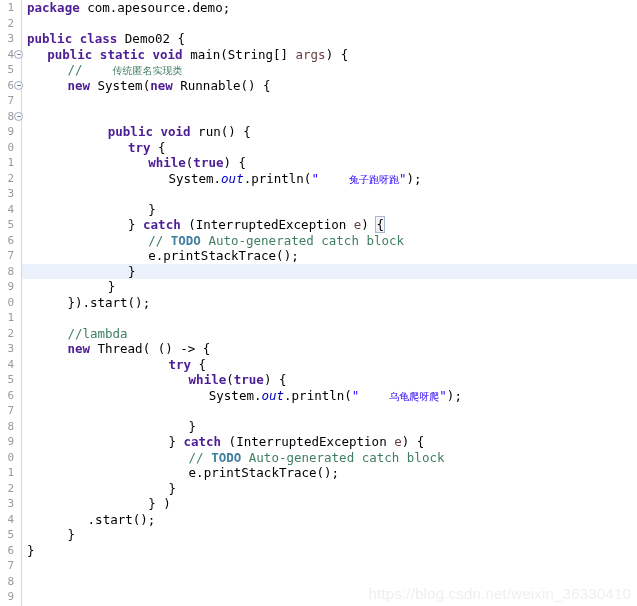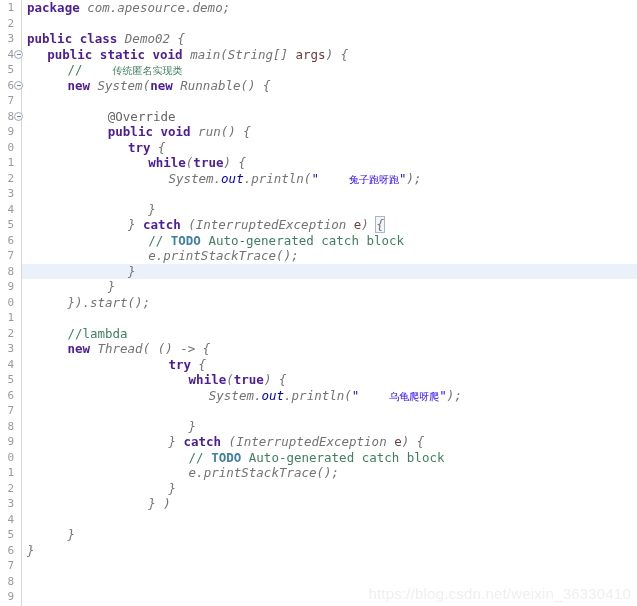--- a/index.html
+++ b/index.html
@@ -93,21 +93,21 @@
   .row.current {
     background: #eaf1fb;
   }
   .code-text {
     display: inline;
     white-space: pre;
   }
 
   
   .kw       { color: #4c1d95; font-weight: bold; }
-  .plain    { color: #737373; font-style: italic; }
+  .plain    { color: #000000; }
   .str      { color: #2a00ff; }
   .cmt      { color: #3f7f5f; }
   .todo     { color: #3f7f9f; font-weight: bold; }
   .ann      { color: #646464; }
   .field    { color: #0000c0; font-style: italic; }
   .mth      { color: #000000; font-style: italic; }
   .param    { color: #6a3e3e; }
   .cjk      { font-family: "DejaVu Sans", "Liberation Sans", sans-serif; font-size: 10px; margin-left: 30px; }
 
   .caretbox {
@@ -258,21 +258,20 @@
     </div>
 
   <div id="code">
       <div class="row" style="top: 0px;"><span class="code-text" style="padding-left: 5px;"><span class="kw">package</span><span class="plain"> com.apesource.demo;</span></span></div>
       <div class="row" style="top: 15.5px;"><span class="code-text" style="padding-left: 5px;"></span></div>
       <div class="row" style="top: 31px;"><span class="code-text" style="padding-left: 5px; text-align: right;"><span class="kw">public class</span><span class="plain"> Demo02 {</span></span></div>
       <div class="row" style="top: 46.5px;"><span class="code-text" style="padding-left: 25.2px;"><span class="kw">public static void</span><span class="plain"> main(</span><span class="plain">String[] </span><span class="param">args</span><span class="plain">) {</span></span></div>
       <div class="row" style="top: 62px;"><span class="code-text" style="padding-left: 45.4px;"><span class="cmt">//</span><span class="cmt cjk">传统匿名实现类</span></span></div>
       <div class="row" style="top: 77.5px;"><span class="code-text" style="padding-left: 45.4px;"><span class="kw">new</span><span class="plain"> System(</span><span class="kw">new</span><span class="plain"> Runnable() {</span></span></div>
       <div class="row" style="top: 93px;"><span class="code-text" style="padding-left: 5px;"></span></div>
-      <div class="row" style="top: 108.5px;"><span class="code-text" style="padding-left: 85.8px;"><span class="ann">@Override</span></span></div>
       <div class="row" style="top: 124px;"><span class="code-text" style="padding-left: 85.8px;"><span class="kw">public void</span><span class="plain"> run() {</span></span></div>
       <div class="row" style="top: 139.5px;"><span class="code-text" style="padding-left: 106px;"><span class="kw">try</span><span class="plain"> {</span></span></div>
       <div class="row" style="top: 155px;"><span class="code-text" style="padding-left: 126.2px;"><span class="kw">while</span><span class="plain">(</span><span class="kw">true</span><span class="plain">) {</span></span></div>
       <div class="row" style="top: 170.5px;"><span class="code-text" style="padding-left: 146.4px;"><span class="plain">System.</span><span class="field">out</span><span class="plain">.println(</span><span class="str">"</span><span class="str cjk">兔子跑呀跑</span><span class="str">"</span><span class="plain">);</span></span></div>
       <div class="row" style="top: 201.5px;"><span class="code-text" style="padding-left: 126.2px;"><span class="plain">}</span></span></div>
       <div class="row" style="top: 217px;"><span class="code-text" style="padding-left: 106px;"><span class="plain">} </span><span class="kw">catch</span><span class="plain"> (InterruptedException </span><span class="param">e</span><span class="plain">) </span><span class="plain caretbox">{</span></span></div>
       <div class="row" style="top: 232.5px;"><span class="code-text" style="padding-left: 126.2px;"><span class="cmt">// </span><span class="todo">TODO</span><span class="cmt"> Auto-generated catch block</span></span></div>
       <div class="row" style="top: 248px;"><span class="code-text" style="padding-left: 126.2px;"><span class="plain">e.printStackTrace();</span></span></div>
       <div class="row current" style="top: 263.5px;"><span class="code-text" style="padding-left: 106px;"><span class="plain">}</span></span></div>
       <div class="row" style="top: 279px;"><span class="code-text" style="padding-left: 85.8px;"><span class="plain">}</span></span></div>
@@ -282,20 +281,21 @@
       <div class="row" style="top: 341px;"><span class="code-text" style="padding-left: 45.4px;"><span class="kw">new</span><span class="plain"> Thread( () -&gt; {</span></span></div>
       <div class="row" style="top: 356.5px;"><span class="code-text" style="padding-left: 146.4px;"><span class="kw">try</span><span class="plain"> {</span></span></div>
       <div class="row" style="top: 372px;"><span class="code-text" style="padding-left: 166.6px;"><span class="kw">while</span><span class="plain">(</span><span class="kw">true</span><span class="plain">) {</span></span></div>
       <div class="row" style="top: 387.5px;"><span class="code-text" style="padding-left: 186.8px;"><span class="plain">System.</span><span class="field">out</span><span class="plain">.println(</span><span class="str">"</span><span class="str cjk">乌龟爬呀爬</span><span class="str">"</span><span class="plain">);</span></span></div>
       <div class="row" style="top: 418.5px;"><span class="code-text" style="padding-left: 166.6px;"><span class="plain">}</span></span></div>
       <div class="row" style="top: 434px;"><span class="code-text" style="padding-left: 146.4px;"><span class="plain">} </span><span class="kw">catch</span><span class="plain"> (InterruptedException </span><span class="param">e</span><span class="plain">) {</span></span></div>
       <div class="row" style="top: 449.5px;"><span class="code-text" style="padding-left: 166.6px;"><span class="cmt">// </span><span class="todo">TODO</span><span class="cmt"> Auto-generated catch block</span></span></div>
       <div class="row" style="top: 465px;"><span class="code-text" style="padding-left: 166.6px;"><span class="plain">e.printStackTrace();</span></span></div>
       <div class="row" style="top: 480.5px;"><span class="code-text" style="padding-left: 146.4px;"><span class="plain">}</span></span></div>
       <div class="row" style="top: 496px;"><span class="code-text" style="padding-left: 126.2px;"><span class="plain">} )</span></span></div>
+      <div class="row" style="top: 511.5px;"><span class="code-text" style="padding-left: 65.6px;"><span class="plain">.start();</span></span></div>
       <div class="row" style="top: 527px;"><span class="code-text" style="padding-left: 45.4px;"><span class="plain">}</span></span></div>
       <div class="row" style="top: 542.5px;"><span class="code-text" style="padding-left: 5px;"><span class="plain">}</span></span></div>
       <div class="row" style="top: 558px;"><span class="code-text" style="padding-left: 5px;"></span></div>
       <div class="row" style="top: 573.5px;"><span class="code-text" style="padding-left: 5px;"></span></div>
       <div class="row" style="top: 589px;"><span class="code-text" style="padding-left: 5px;"></span></div>
     </div>
 
   <div id="watermark">https://blog.csdn.net/weixin_36330410</div>
 
 </div>

